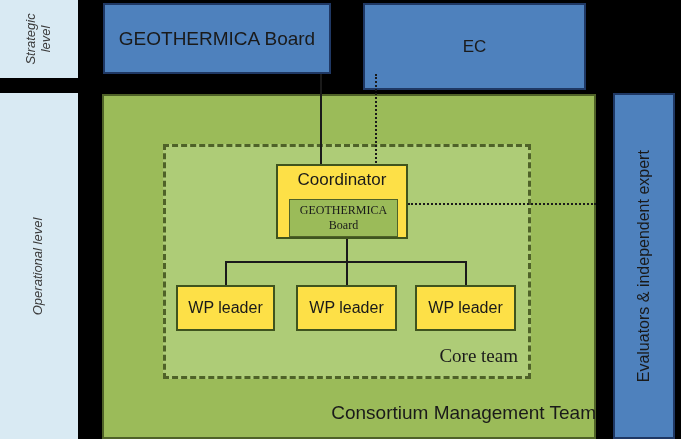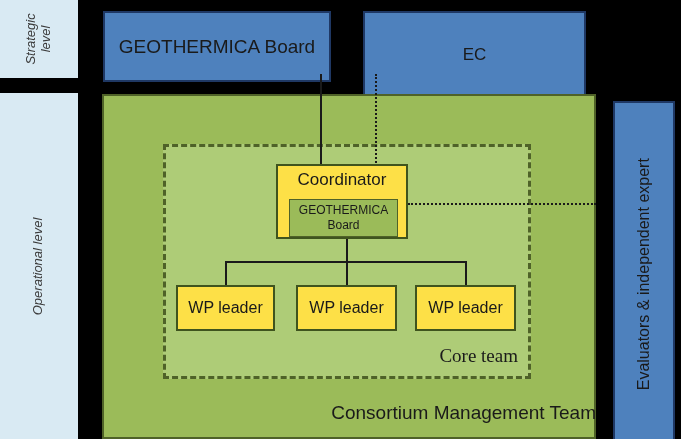--- a/index.html
+++ b/index.html
@@ -38,21 +38,20 @@
   }
   .level-label .rot {
     transform: rotate(-90deg);
     white-space: nowrap;
   }
 
   
   .blue-box {
     background: #4E81BD;
     border: 2px solid #1F3864;
-    margin-top: 8px;
   }
   .blue-box .rot {
     transform: rotate(-90deg);
     white-space: nowrap;
   }
 
   
   .green-outer {
     background: #9BBB59;
     border: 2px solid #4F6228;
@@ -146,21 +145,21 @@
   <div class="line-solid-h" style="left:225px; top:261px; width:241px;"></div>
 
   <div class="line-solid-v" style="left:225px; top:261px; height:25px;"></div>
   <div class="line-solid-v" style="left:346px; top:261px; height:25px;"></div>
   <div class="line-solid-v" style="left:465px; top:261px; height:25px;"></div>
 
   <div class="box green-node" style="left:276px; top:164px; width:132px; height:75px; display:block; padding:0;">
     <div style="font-size:17px; text-align:center; padding-top:4px;">Coordinator</div>
     <div class="green-subnode" style="position:absolute; left:11px; top:33px; width:107px; height:36px;
                 display:flex; flex-direction:column; align-items:center;
-                justify-content:center; font-size:12px; line-height:1.25;">
+                justify-content:center; font-size:12px; line-height:1.25;font-family:Liberation Serif, serif;">
       <span>GEOTHERMICA</span>
       <span>Board</span>
     </div>
   </div>
 
   <div class="box green-node" style="left:176px; top:285px; width:99px; height:46px; font-size:16px;">
     <span>WP leader</span>
   </div>
 
   <div class="box green-node" style="left:296px; top:285px; width:101px; height:46px; font-size:16px;">

